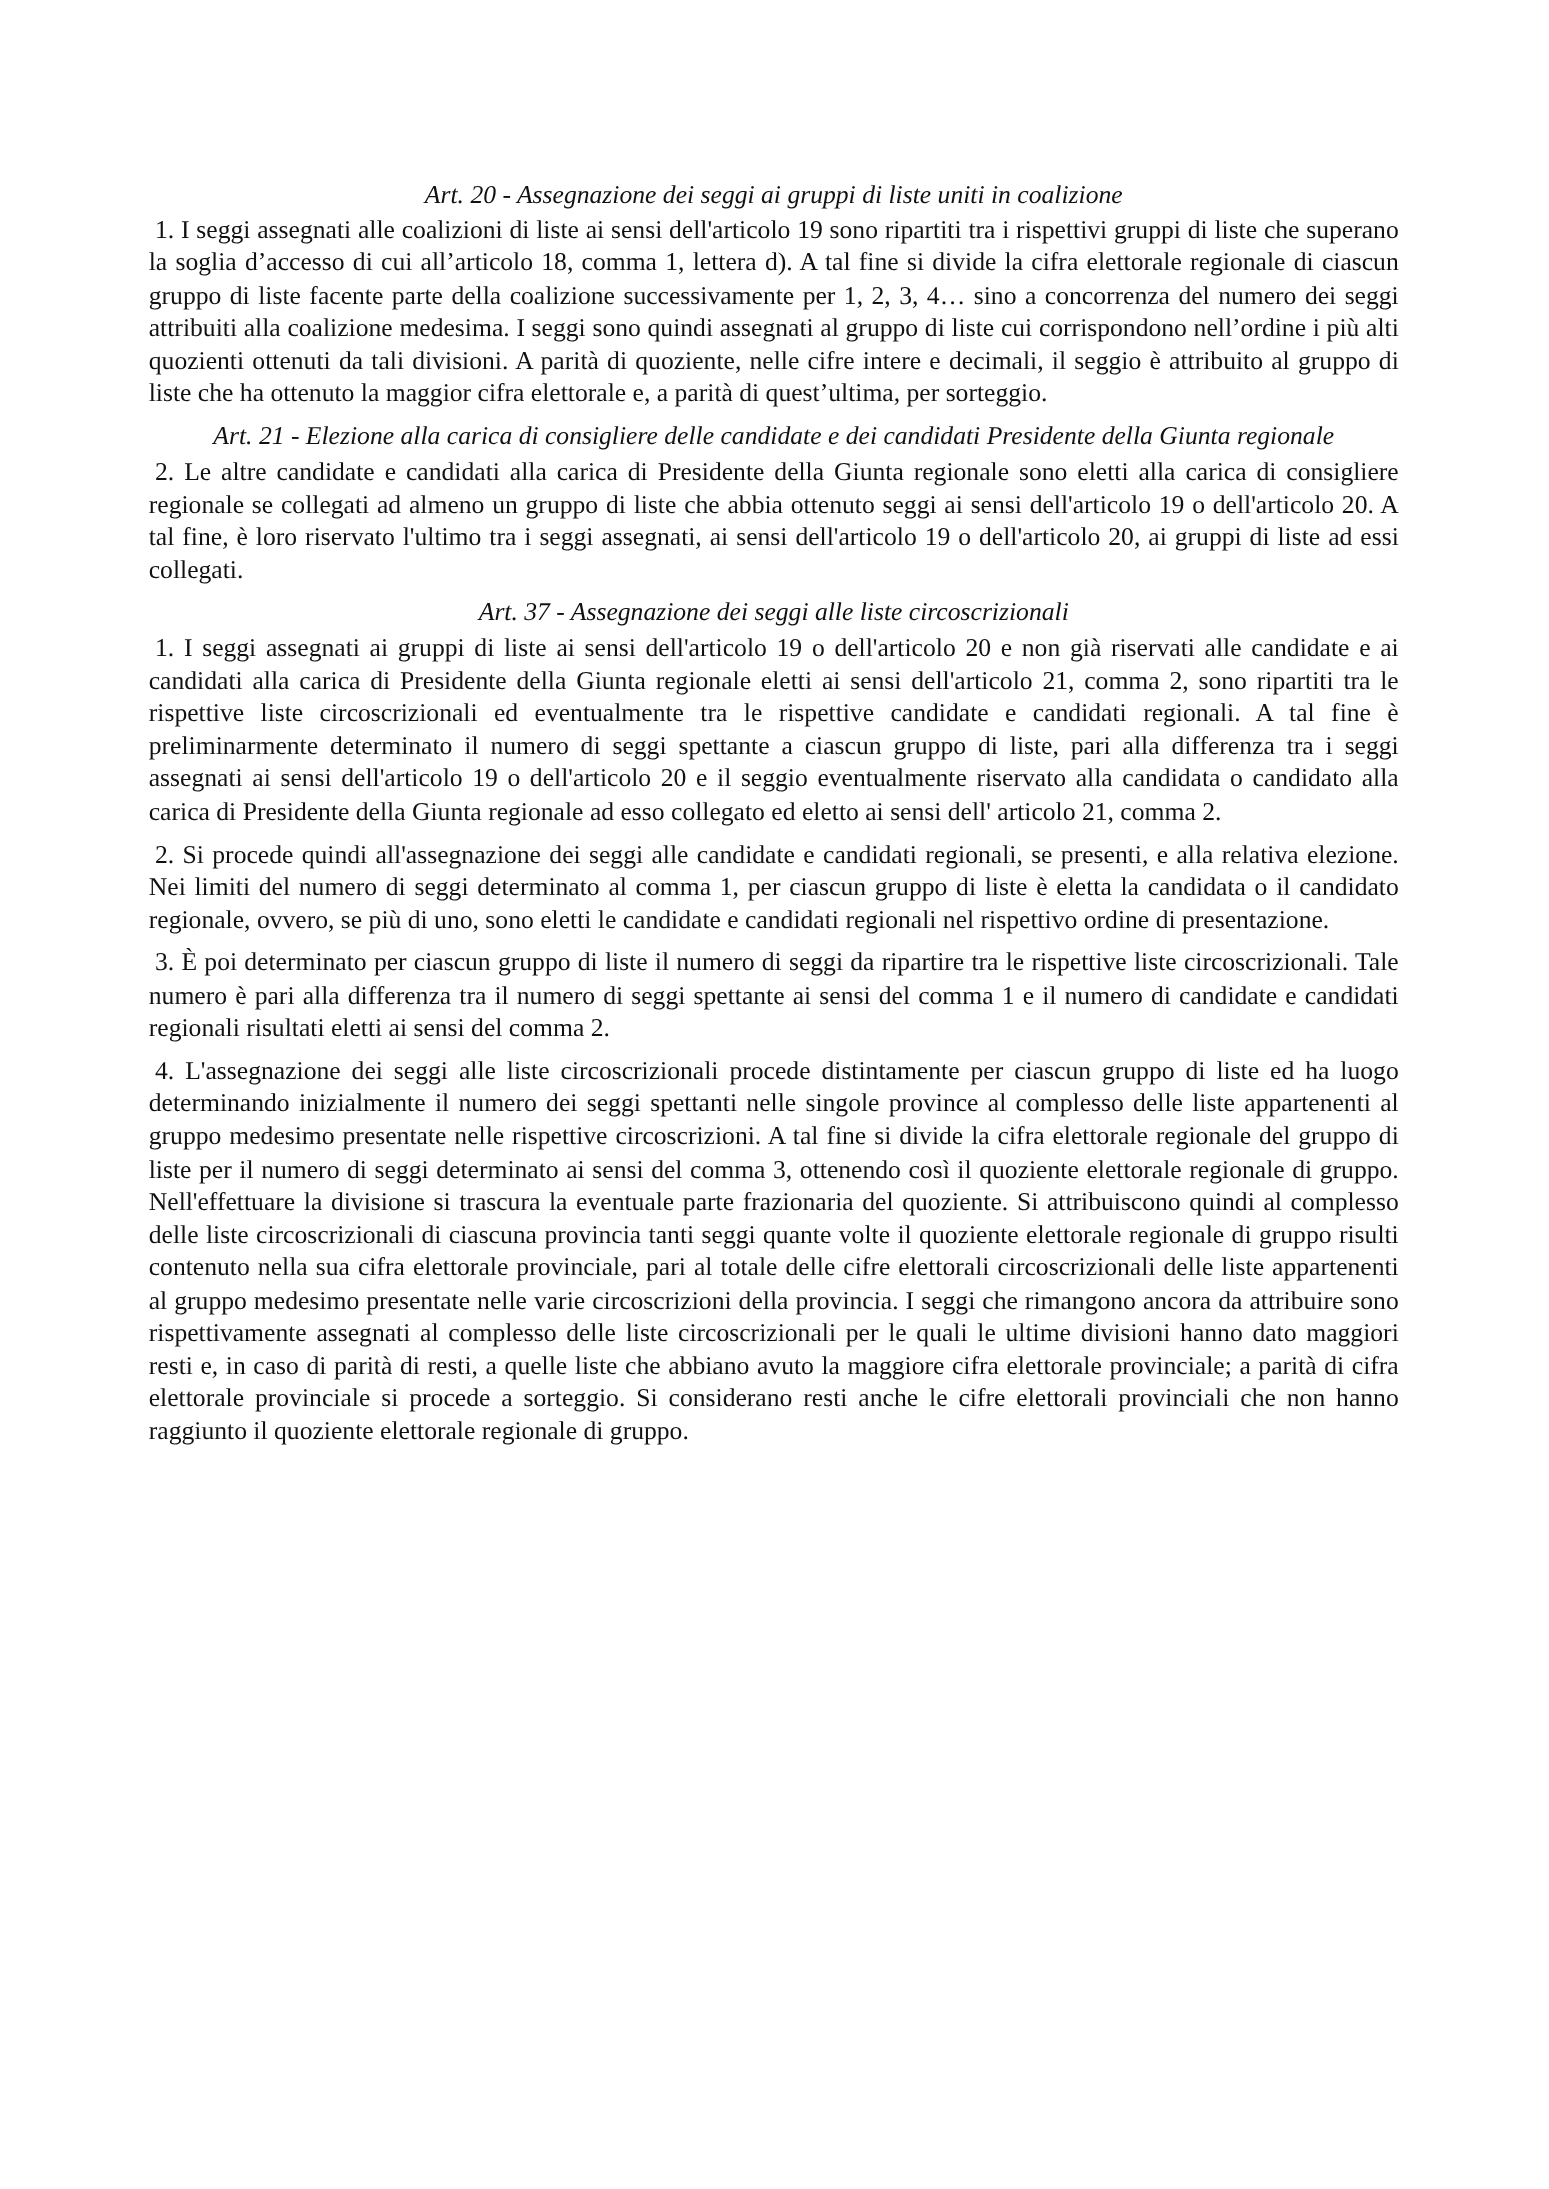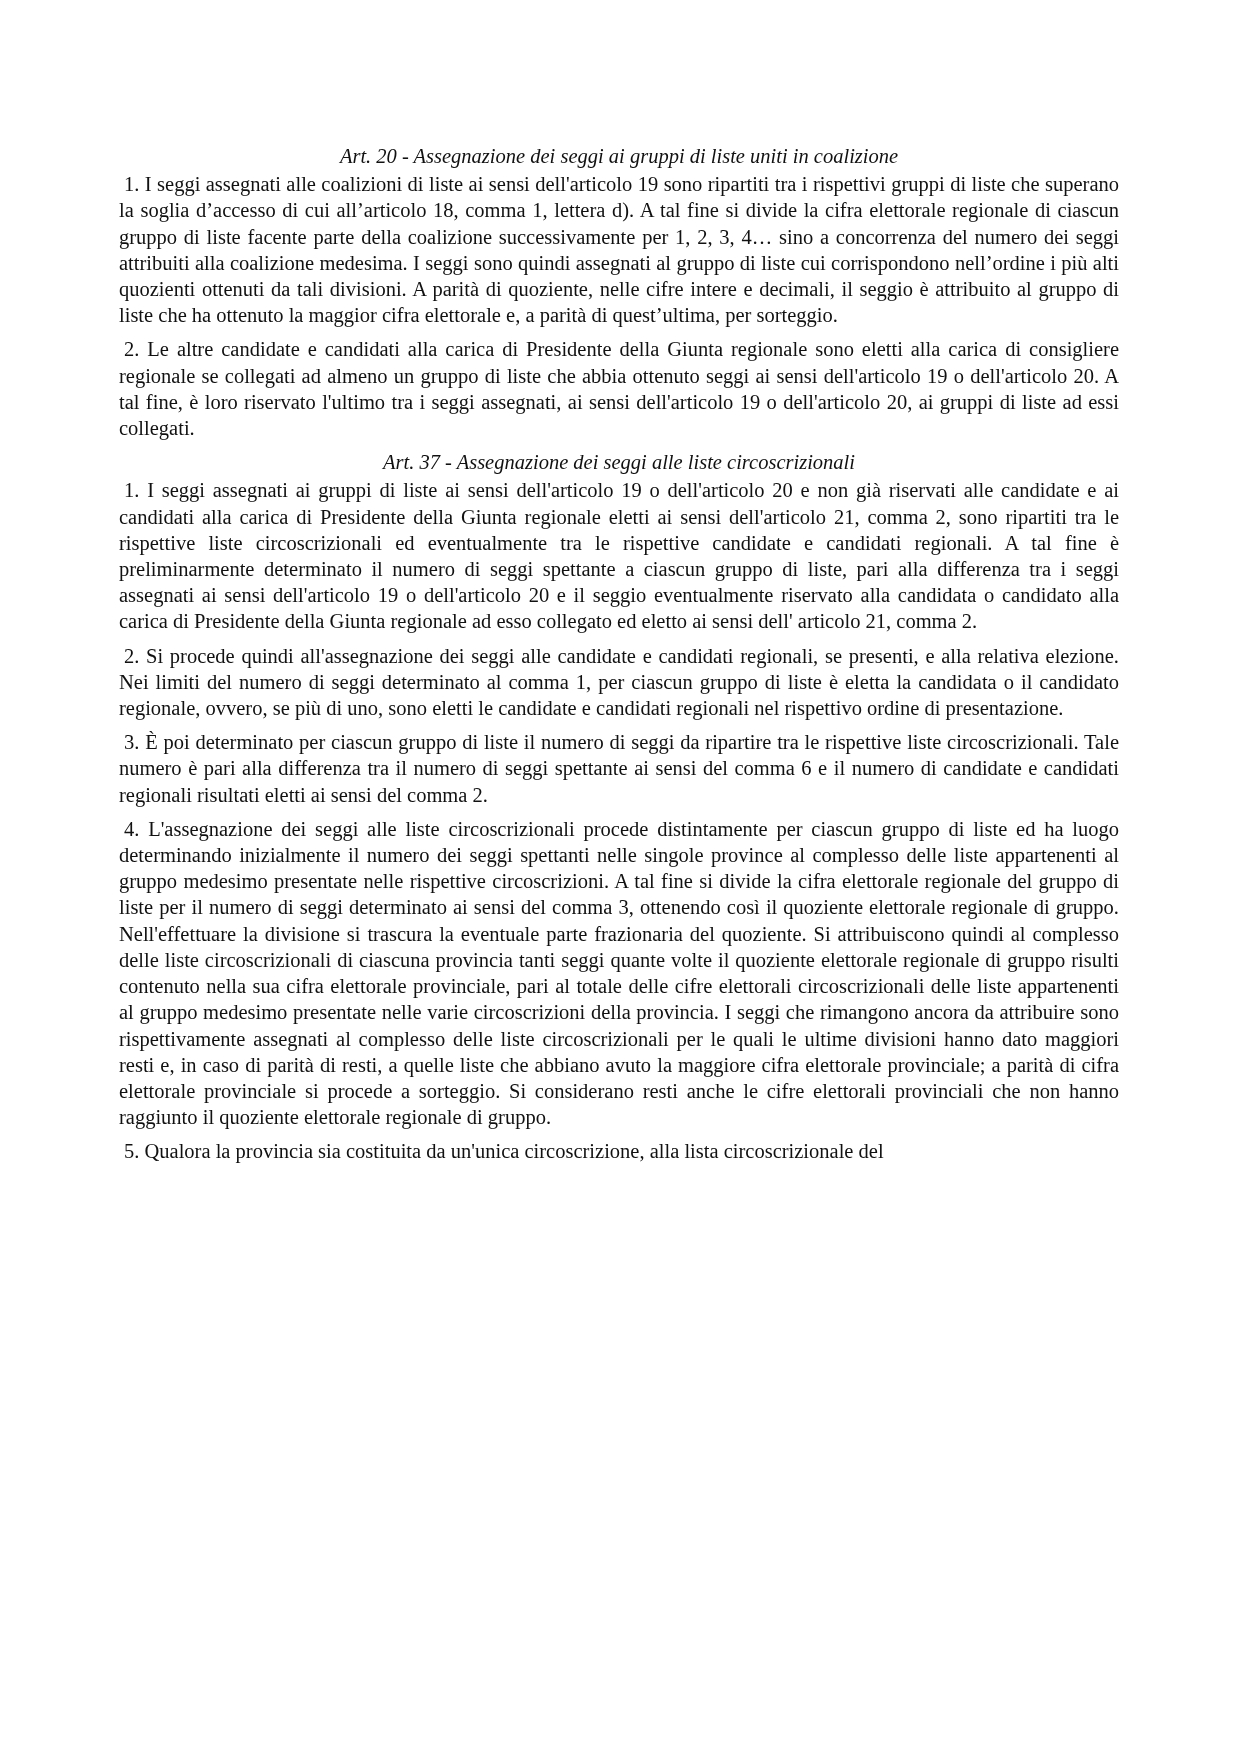--- a/index.html
+++ b/index.html
@@ -21,25 +21,25 @@
 <body>
 
 <div class="page">
 
   <section>
     <p class="heading">Art. 20 - Assegnazione dei seggi ai gruppi di liste uniti in coalizione</p>
     <p class="para">1. I seggi assegnati alle coalizioni di liste ai sensi dell'articolo 19 sono ripartiti tra i rispettivi gruppi di liste che superano la soglia d’accesso di cui all’articolo 18, comma 1, lettera d). A tal fine si divide la cifra elettorale regionale di ciascun gruppo di liste facente parte della coalizione successivamente per 1, 2, 3, 4… sino a concorrenza del numero dei seggi attribuiti alla coalizione medesima. I seggi sono quindi assegnati al gruppo di liste cui corrispondono nell’ordine i più alti quozienti ottenuti da tali divisioni. A parità di quoziente, nelle cifre intere e decimali, il seggio è attribuito al gruppo di liste che ha ottenuto la maggior cifra elettorale e, a parità di quest’ultima, per sorteggio.</p>
   </section>
 
   <section>
+    <p class="heading h-gap">Art. 21 - Elezione alla carica di consigliere delle candidate e dei candidati Presidente della Giunta regionale</p>
     <p class="para">2. Le altre candidate e candidati alla carica di Presidente della Giunta regionale sono eletti alla carica di consigliere regionale se collegati ad almeno un gruppo di liste che abbia ottenuto seggi ai sensi dell'articolo 19 o dell'articolo 20. A tal fine, è loro riservato l'ultimo tra i seggi assegnati, ai sensi dell'articolo 19 o dell'articolo 20, ai gruppi di liste ad essi collegati.</p>
   </section>
 
   <section>
     <p class="heading h-gap">Art. 37 - Assegnazione dei seggi alle liste circoscrizionali</p>
     <p class="para">1. I seggi assegnati ai gruppi di liste ai sensi dell'articolo 19 o dell'articolo 20 e non già riservati alle candidate e ai candidati alla carica di Presidente della Giunta regionale eletti ai sensi dell'articolo 21, comma 2, sono ripartiti tra le rispettive liste circoscrizionali ed eventualmente tra le rispettive candidate e candidati regionali. A tal fine è preliminarmente determinato il numero di seggi spettante a ciascun gruppo di liste, pari alla differenza tra i seggi assegnati ai sensi dell'articolo 19 o dell'articolo 20 e il seggio eventualmente riservato alla candidata o candidato alla carica di Presidente della Giunta regionale ad esso collegato ed eletto ai sensi dell' articolo 21, comma 2.</p>
     <p class="para">2. Si procede quindi all'assegnazione dei seggi alle candidate e candidati regionali, se presenti, e alla relativa elezione. Nei limiti del numero di seggi determinato al comma 1, per ciascun gruppo di liste è eletta la candidata o il candidato regionale, ovvero, se più di uno, sono eletti le  candidate e candidati regionali nel rispettivo ordine di presentazione.</p>
-    <p class="para">3. È poi determinato per ciascun gruppo di liste il numero di seggi da ripartire tra le rispettive liste circoscrizionali. Tale numero è pari alla differenza tra il numero di seggi spettante ai sensi del comma 6 e il numero di candidate e candidati regionali risultati eletti ai sensi del comma 2.</p>
+    <p class="para">3. È poi determinato per ciascun gruppo di liste il numero di seggi da ripartire tra le rispettive liste circoscrizionali. Tale numero è pari alla differenza tra il numero di seggi spettante ai sensi del comma 1 e il numero di candidate e candidati regionali risultati eletti ai sensi del comma 2.</p>
     <p class="para">4. L'assegnazione dei seggi alle liste circoscrizionali procede distintamente per ciascun gruppo di liste ed ha luogo determinando inizialmente il numero dei seggi spettanti nelle singole province al complesso delle liste appartenenti al gruppo medesimo presentate nelle rispettive circoscrizioni. A tal fine si divide la cifra elettorale regionale del gruppo di liste per il numero di seggi determinato ai sensi del comma 3, ottenendo così il quoziente elettorale regionale di gruppo. Nell'effettuare la divisione si trascura la eventuale parte frazionaria del quoziente. Si attribuiscono quindi al complesso delle liste circoscrizionali di ciascuna provincia tanti seggi quante volte il quoziente elettorale regionale di gruppo risulti contenuto nella sua cifra elettorale provinciale, pari al totale delle cifre elettorali circoscrizionali delle liste appartenenti al gruppo medesimo presentate nelle varie circoscrizioni della provincia. I seggi che rimangono ancora da attribuire sono rispettivamente assegnati al complesso delle liste circoscrizionali per le quali le ultime divisioni hanno dato maggiori resti e, in caso di parità di resti, a quelle liste che abbiano avuto la maggiore cifra elettorale provinciale; a parità di cifra elettorale provinciale si procede a sorteggio. Si considerano resti anche le cifre elettorali provinciali che non hanno raggiunto il quoziente elettorale regionale di gruppo.</p>
-    <p class="para">5. Qualora la provincia sia costituita da un'unica circoscrizione, alla lista circoscrizionale del</p>
   </section>
 
 </div>
 
 </body></html>

